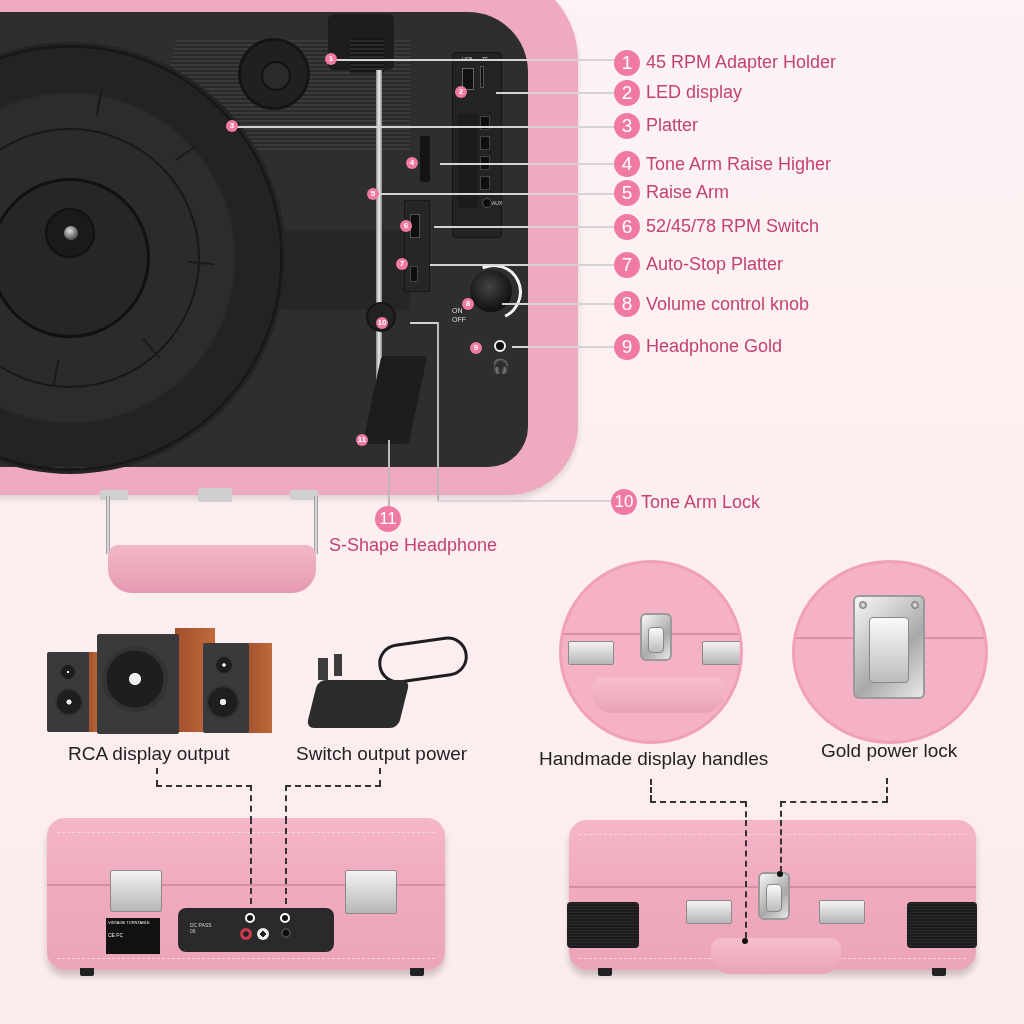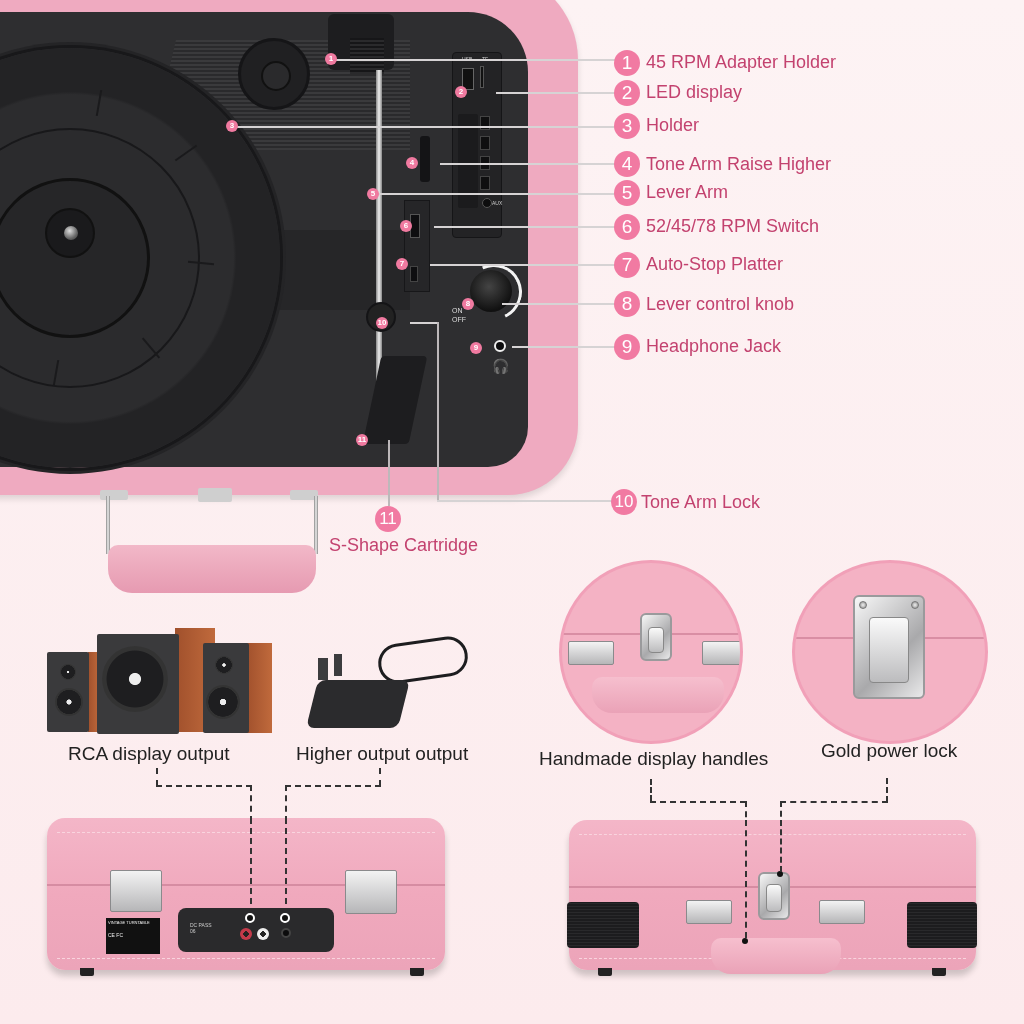--- a/index.html
+++ b/index.html
@@ -258,37 +258,37 @@
 <div class="abs badge" style="left:462px;top:298px;">8</div>
 <div class="abs badge" style="left:470px;top:342px;">9</div>
 <div class="abs badge" style="left:376px;top:317px;">10</div>
 <div class="abs badge" style="left:356px;top:434px;">11</div>
 
 <div class="abs badge-lg" style="left:614px;top:50px;">1</div>
 <div class="abs callout-label" style="left:646px;top:52px;">45 RPM Adapter Holder</div>
 <div class="abs badge-lg" style="left:614px;top:80px;">2</div>
 <div class="abs callout-label" style="left:646px;top:82px;">LED display</div>
 <div class="abs badge-lg" style="left:614px;top:113px;">3</div>
-<div class="abs callout-label" style="left:646px;top:115px;">Holder</div>
+<div class="abs callout-label" style="left:646px;top:115px;">Platter</div>
 <div class="abs badge-lg" style="left:614px;top:151px;">4</div>
 <div class="abs callout-label" style="left:646px;top:154px;">Tone Arm Raise Higher</div>
 <div class="abs badge-lg" style="left:614px;top:180px;">5</div>
-<div class="abs callout-label" style="left:646px;top:182px;">Lever Arm</div>
+<div class="abs callout-label" style="left:646px;top:182px;">Raise Arm</div>
 <div class="abs badge-lg" style="left:614px;top:214px;">6</div>
 <div class="abs callout-label" style="left:646px;top:216px;">52/45/78 RPM Switch</div>
 <div class="abs badge-lg" style="left:614px;top:252px;">7</div>
 <div class="abs callout-label" style="left:646px;top:254px;">Auto-Stop Platter</div>
 <div class="abs badge-lg" style="left:614px;top:291px;">8</div>
-<div class="abs callout-label" style="left:646px;top:294px;">Lever control knob</div>
+<div class="abs callout-label" style="left:646px;top:294px;">Volume control knob</div>
 <div class="abs badge-lg" style="left:614px;top:334px;">9</div>
-<div class="abs callout-label" style="left:646px;top:336px;">Headphone Jack</div>
+<div class="abs callout-label" style="left:646px;top:336px;">Headphone Gold</div>
 <div class="abs badge-lg" style="left:611px;top:489px;font-size:17px;">10</div>
 <div class="abs callout-label" style="left:641px;top:492px;">Tone Arm Lock</div>
 <div class="abs badge-lg" style="left:375px;top:506px;font-size:17px;">11</div>
-<div class="abs callout-label" style="left:329px;top:535px;">S-Shape Cartridge</div>
+<div class="abs callout-label" style="left:329px;top:535px;">S-Shape Headphone</div>
 
 <div class="abs hinge-mini" style="left:100px;top:490px;"></div>
 <div class="abs hinge-mini" style="left:198px;top:488px;width:34px;height:14px;"></div>
 <div class="abs hinge-mini" style="left:290px;top:490px;"></div>
 <div class="abs handle-wire" style="left:106px;top:496px;"></div>
 <div class="abs handle-wire" style="left:314px;top:496px;"></div>
 <div class="abs handle-bar"></div>
 
 <div class="abs speaker-wood" style="left:88px;top:652px;width:12px;height:80px;"></div>
 <div class="abs speaker-sm" style="left:47px;top:652px;width:42px;height:80px;"></div>
@@ -301,21 +301,21 @@
 <div class="abs speaker-sm" style="left:203px;top:643px;width:46px;height:90px;"></div>
 <div class="abs driver" style="left:206px;top:685px;width:34px;height:34px;"></div>
 <div class="abs driver" style="left:215px;top:656px;width:18px;height:18px;"></div>
 
 <div class="abs cable" style="left:378px;top:640px;width:90px;height:40px;transform:rotate(-8deg);"></div>
 <div class="abs adapter-body"></div>
 <div class="abs adapter-prong" style="left:318px;top:658px;"></div>
 <div class="abs adapter-prong" style="left:334px;top:654px;width:8px;"></div>
 
 <div class="abs caption" style="left:68px;top:743px;">RCA display output</div>
-<div class="abs caption" style="left:296px;top:743px;">Higher output output</div>
+<div class="abs caption" style="left:296px;top:743px;">Switch output power</div>
 
 <div class="abs dash-v" style="left:156px;top:768px;height:18px;"></div>
 <div class="abs dash-h" style="left:156px;top:785px;width:96px;"></div>
 <div class="abs dash-v" style="left:250px;top:785px;height:120px;"></div>
 <div class="abs dash-v" style="left:379px;top:768px;height:18px;"></div>
 <div class="abs dash-h" style="left:285px;top:785px;width:96px;"></div>
 <div class="abs dash-v" style="left:285px;top:785px;height:120px;"></div>
 
 <div class="abs zoom-circle" style="left:562px;top:563px;width:178px;height:178px;">
   <div class="abs zc-seam" style="left:0;top:70px;width:178px;"></div>

